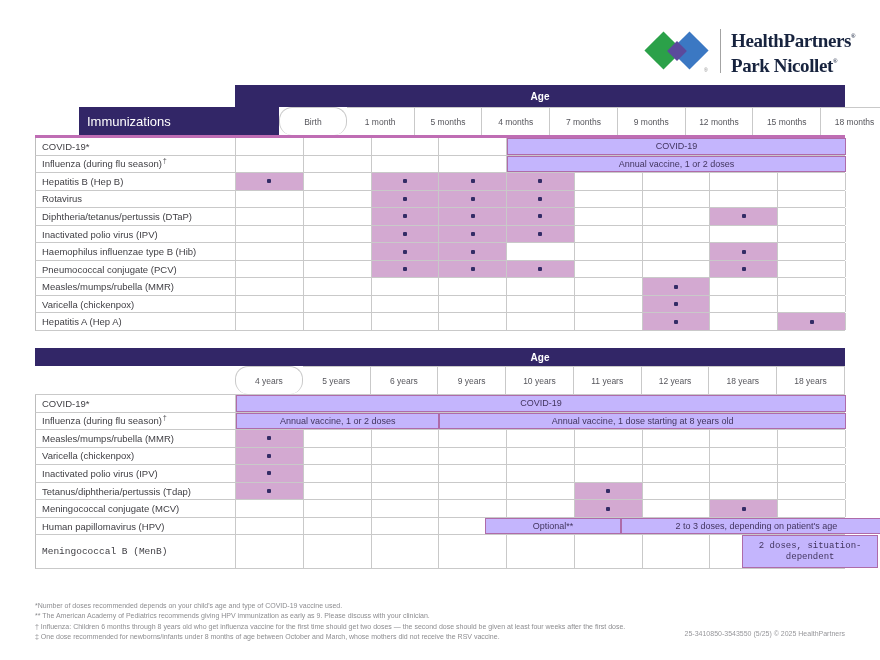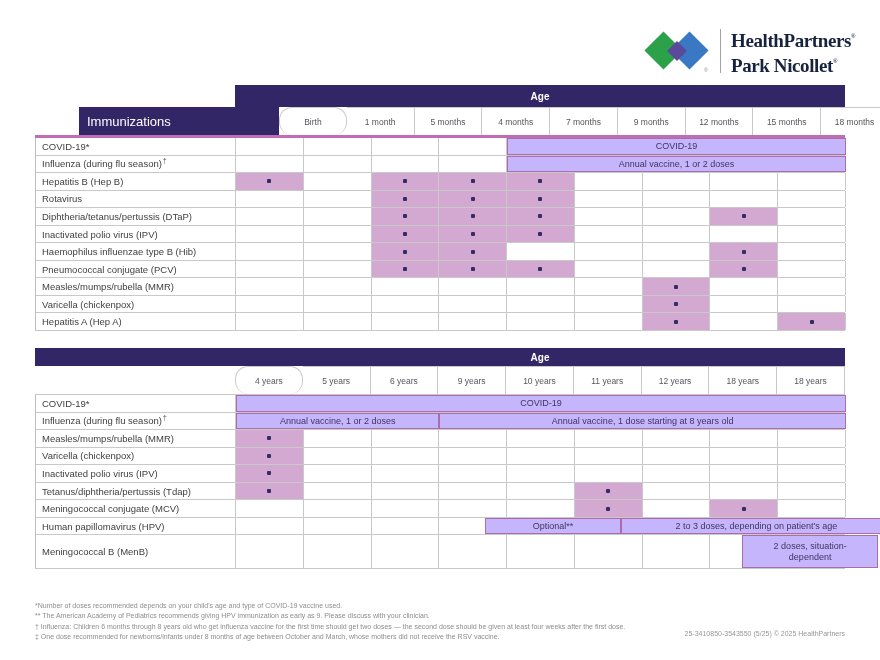--- a/index.html
+++ b/index.html
@@ -36,21 +36,21 @@
   .hcell{flex:0 0 67.778px;box-sizing:border-box;background:#fff;
     border-right:1px solid #c9c9c9;border-top:1px solid #c9c9c9;
     display:flex;align-items:center;justify-content:center;
     font-size:8.5px;color:#56565c;}
   .hcell.first{border-left:1px solid #c9c9c9;border-radius:13px;}
   .rule{height:3px;background:#bf6db4;}
   .tbody{width:810px;}
   #t2 .tbody{border-top:1px solid #c9c9c9;}
   .trow{display:flex;height:17.55px;box-sizing:border-box;
     border-bottom:1px solid #c9c9c9;border-left:1px solid #bdbdbd;}
-  .trow.tall{height:34px;}
+  .trow.tall{height:34px;font-family:Liberation Mono, monospace;}
   .rlabel{flex:0 0 200px;box-sizing:border-box;border-right:1px solid #c9c9c9;
     display:flex;align-items:center;padding-left:6px;font-size:9.5px;color:#414045;
     white-space:nowrap;background:#fff;}
   .rlabel .sup{font-size:6.5px;transform:translateY(-3px);margin-left:1px;}
   .ccell{flex:0 0 67.778px;box-sizing:border-box;border-right:1px solid #c9c9c9;background:#fff;}
   .ccell.pinkdot{background:#d3a9d1;display:flex;align-items:center;justify-content:center;}
   .band{box-sizing:border-box;background:#c4b5fd;border:1px solid #ae6ba9;
     display:flex;align-items:center;justify-content:center;text-align:center;
     font-size:9px;color:#42355f;line-height:10.5px;}
   .trow.tall .band{padding:0 12px;margin-left:32px;}

